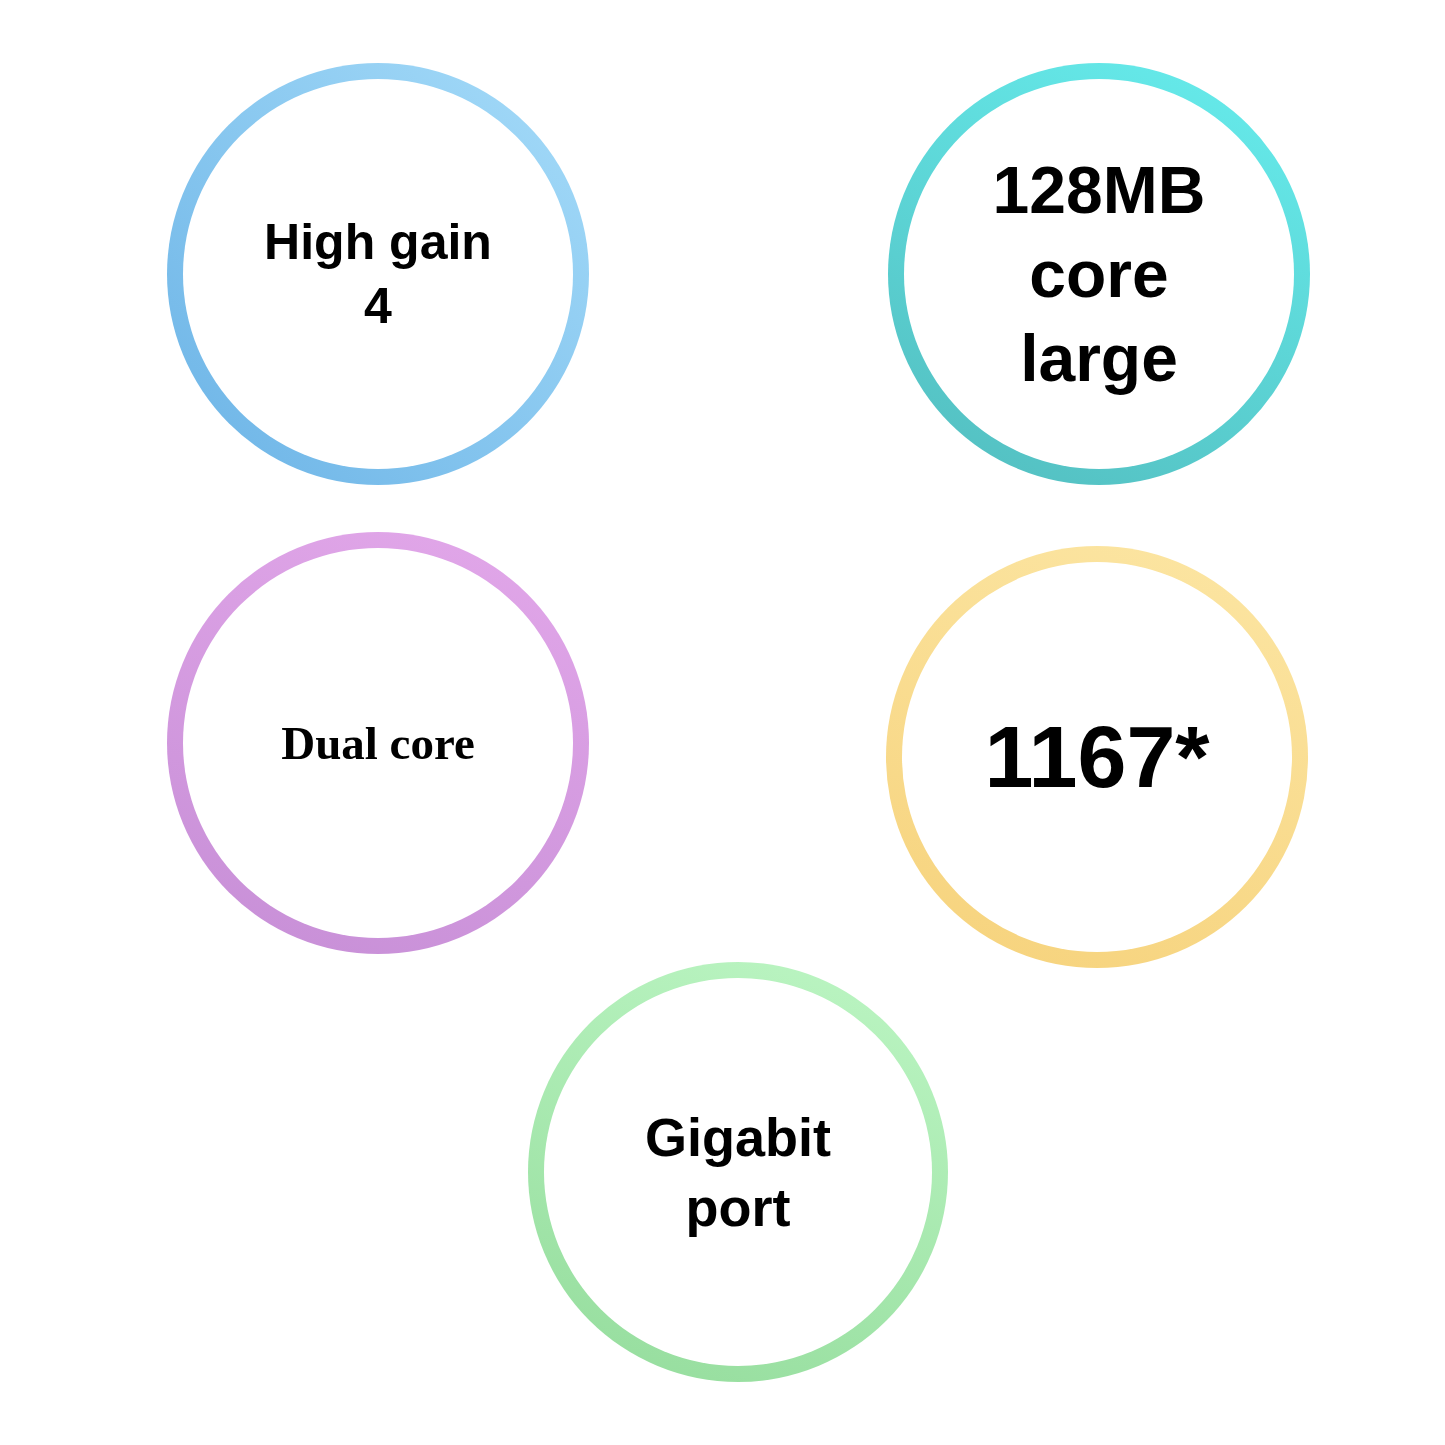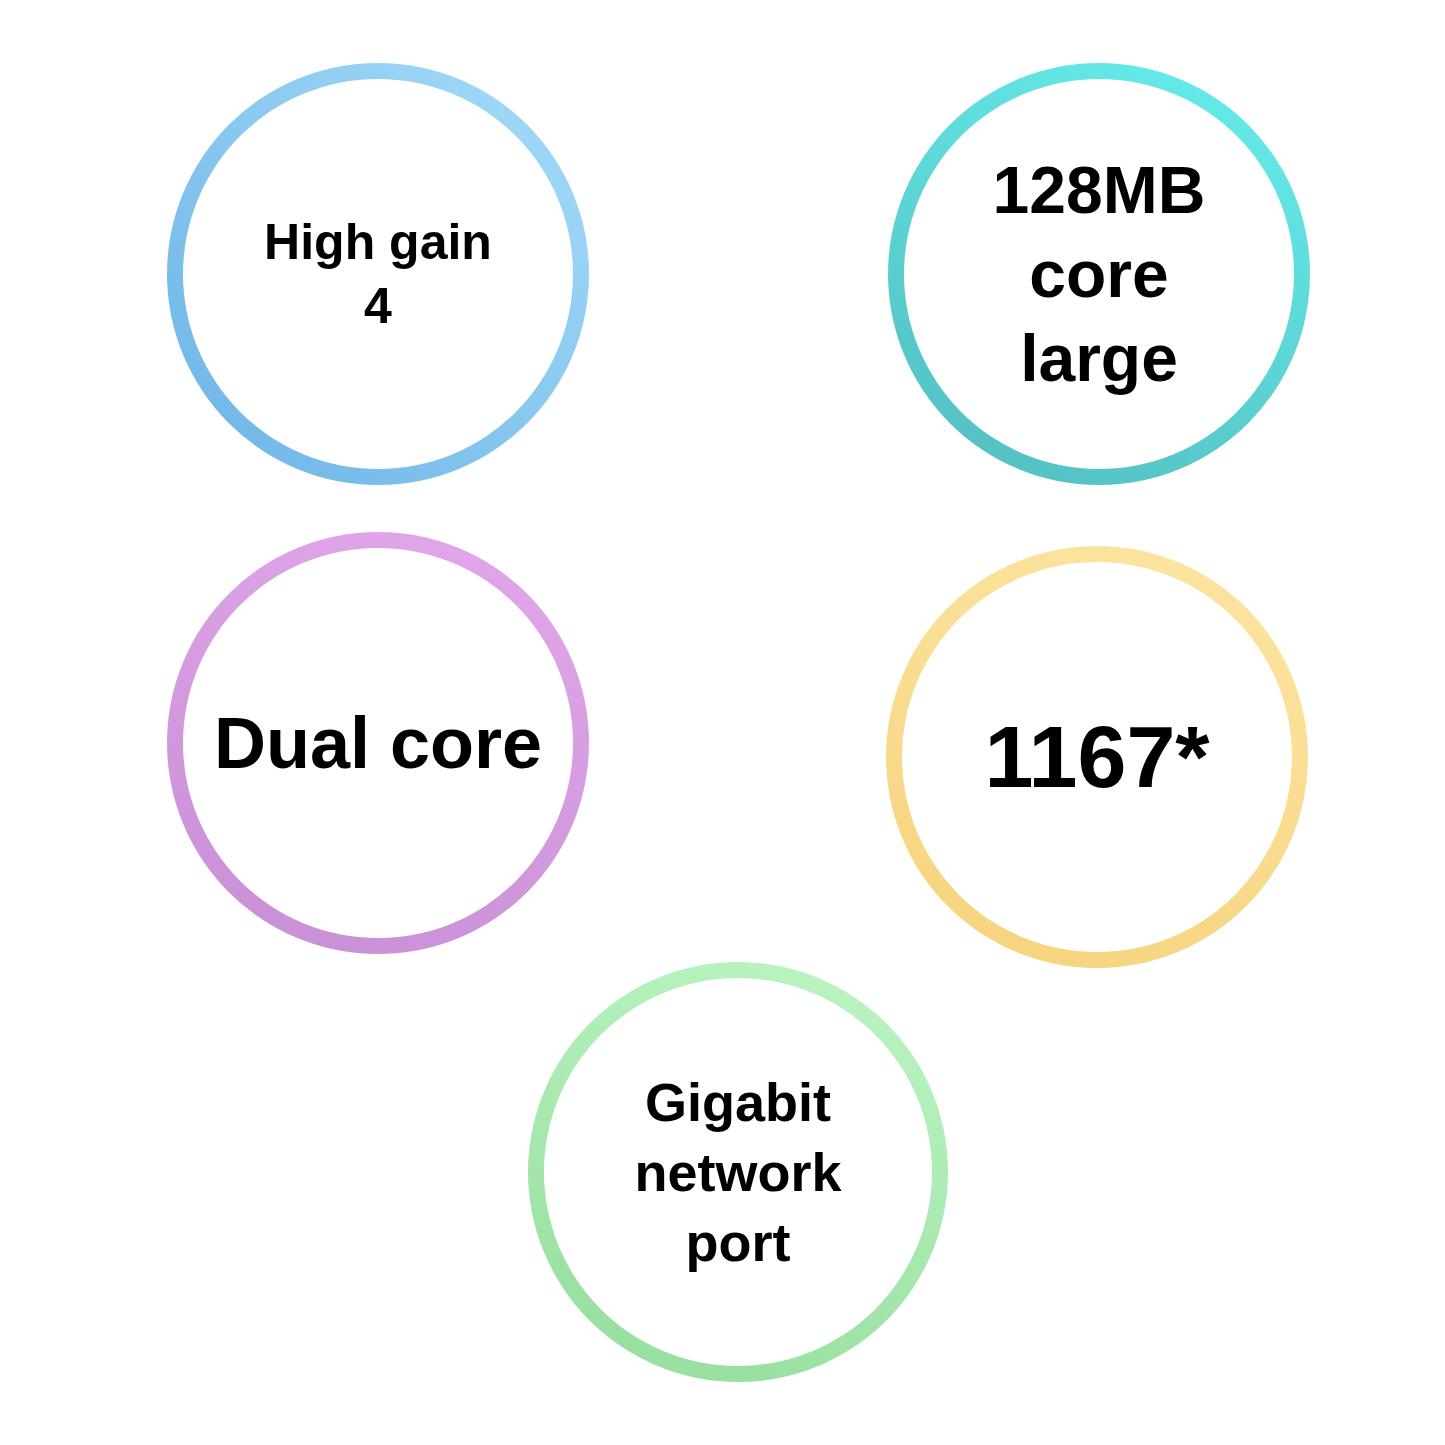--- a/index.html
+++ b/index.html
@@ -31,21 +31,21 @@
       background: linear-gradient(205deg, #67eeee 0%, #52bcbe 100%); }
     #c3 { left: 167px; top: 532px; width: 422px; height: 422px;
       background: linear-gradient(200deg, #e3a8ea 0%, #c68ed6 100%); }
     #c4 { left: 886px; top: 546px; width: 422px; height: 422px;
       background: linear-gradient(200deg, #fce6a4 0%, #f6d27b 100%); }
     #c5 { left: 528px; top: 962px; width: 420px; height: 420px;
       background: linear-gradient(200deg, #bdf6c4 0%, #94dc9c 100%); }
 
     #c1 .line { font-size: 50px; margin: 7px 0; }
     #c2 .line { font-size: 66px; margin: 9px 0; }
-    #c3 .line { font-size: 72px; margin: 6px 12px; }
+    #c3 .line { font-size: 47px; margin: 6px 12px; font-family: Liberation Serif, serif; }
     #c4 .line { font-size: 88px; margin: 2px 0; }
     #c5 .line { font-size: 54px; margin: 8px 0; text-align: center; }
   </style>
 </head>
 <body>
 
 <div id="c1" class="ring">
   <div class="ring-inner">
     <div class="line">High gain</div>
     <div class="line">4</div>
@@ -68,16 +68,15 @@
 
 <div id="c4" class="ring">
   <div class="ring-inner">
     <div class="line">1167*</div>
   </div>
 </div>
 
 <div id="c5" class="ring">
   <div class="ring-inner">
     <div class="line">Gigabit</div>
-    <div class="line">network</div>
     <div class="line">port</div>
   </div>
 </div>
 
 </body></html>

